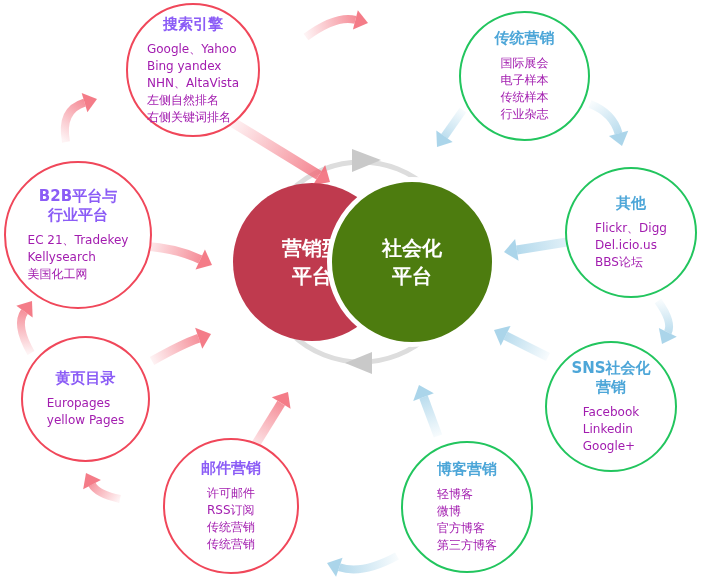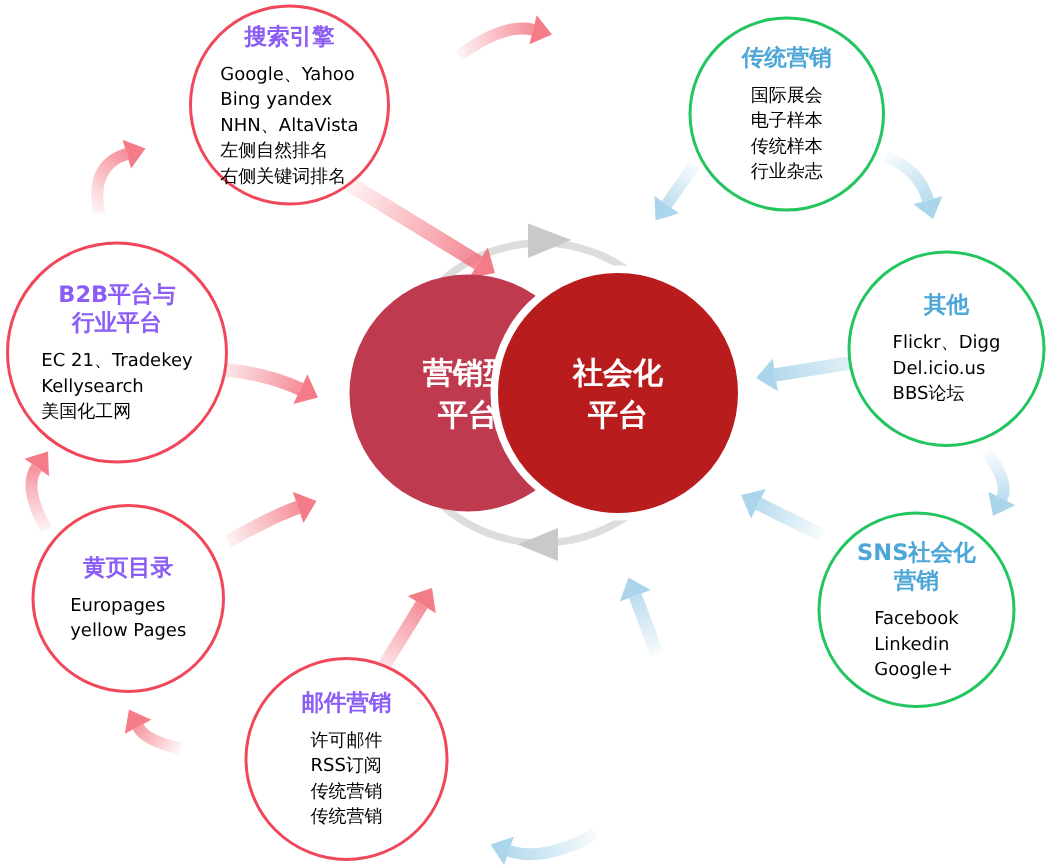--- a/index.html
+++ b/index.html
@@ -22,21 +22,21 @@
   
   .node{
     position:absolute;border-radius:50%;background:#fff;z-index:3;box-sizing:border-box;
     display:flex;flex-direction:column;align-items:center;justify-content:center;
   }
   .node.red{border:2px solid #f0475a;}
   .node.blue{border:2px solid #22c55e;}
   .node-title{font-size:15px;font-weight:bold;text-align:center;line-height:19px;margin-bottom:7px;}
   .node.red .node-title{color:#8b5cf6;}
   .node.blue .node-title{color:#4da6d8;}
-  .node-items{font-size:12px;color:#000000;line-height:17px;text-align:left;}
+  .node-items{font-size:12px;color:#a21caf;line-height:17px;text-align:left;}
   
   .node-search      {left:126px;top:3px;  width:134px;height:134px;}
   .node-traditional {left:459px;top:11px; width:131px;height:130px;}
   .node-b2b         {left:4px;  top:161px;width:148px;height:148px;justify-content:center;}
   .node-other       {left:565px;top:167px;width:132px;height:131px;}
   .node-yellowpages {left:21px; top:336px;width:129px;height:126px;}
   .node-sns         {left:545px;top:341px;width:132px;height:131px;}
   .node-email       {left:163px;top:438px;width:136px;height:136px;align-items:center;}
   .node-blog        {left:401px;top:441px;width:132px;height:132px;}
 </style>
@@ -142,21 +142,21 @@
         </linearGradient>
         <path d="M397,556 Q362,575 339.2972972972973,567.2162162162163" fill="none" stroke="url(#ag14)" stroke-width="8"></path>
         <polygon points="327,563 342.5405405405405,557.7567567567568 336.05405405405406,576.6756756756757" fill="#9fcfe7" fill-opacity="0.88"></polygon>
       </g>
   </svg>
 
   <div class="venn-circle venn-left" style="background: rgb(191, 58, 78);">
       <div>营销型</div>
       <div>平台</div>
     </div>
-  <div class="venn-circle venn-right" style="background: #b91c1c;">
+  <div class="venn-circle venn-right" style="background: #4d7c0f;">
       <div>社会化</div>
       <div>平台</div>
     </div>
 
   <div class="node red node-search">
     <div class="node-title">
         <div>搜索引擎</div>
       </div>
     <div class="node-items">
         <div>Google、Yahoo</div>
@@ -222,14 +222,25 @@
     <div class="node-title">
         <div>邮件营销</div>
       </div>
     <div class="node-items">
         <div>许可邮件</div>
         <div>RSS订阅</div>
         <div>传统营销</div>
         <div>传统营销</div>
       </div>
   </div>
+  <div class="node blue node-blog">
+    <div class="node-title">
+        <div>博客营销</div>
+      </div>
+    <div class="node-items">
+        <div>轻博客</div>
+        <div>微博</div>
+        <div>官方博客</div>
+        <div>第三方博客</div>
+      </div>
+  </div>
 
 </div>
 
 </body></html>

